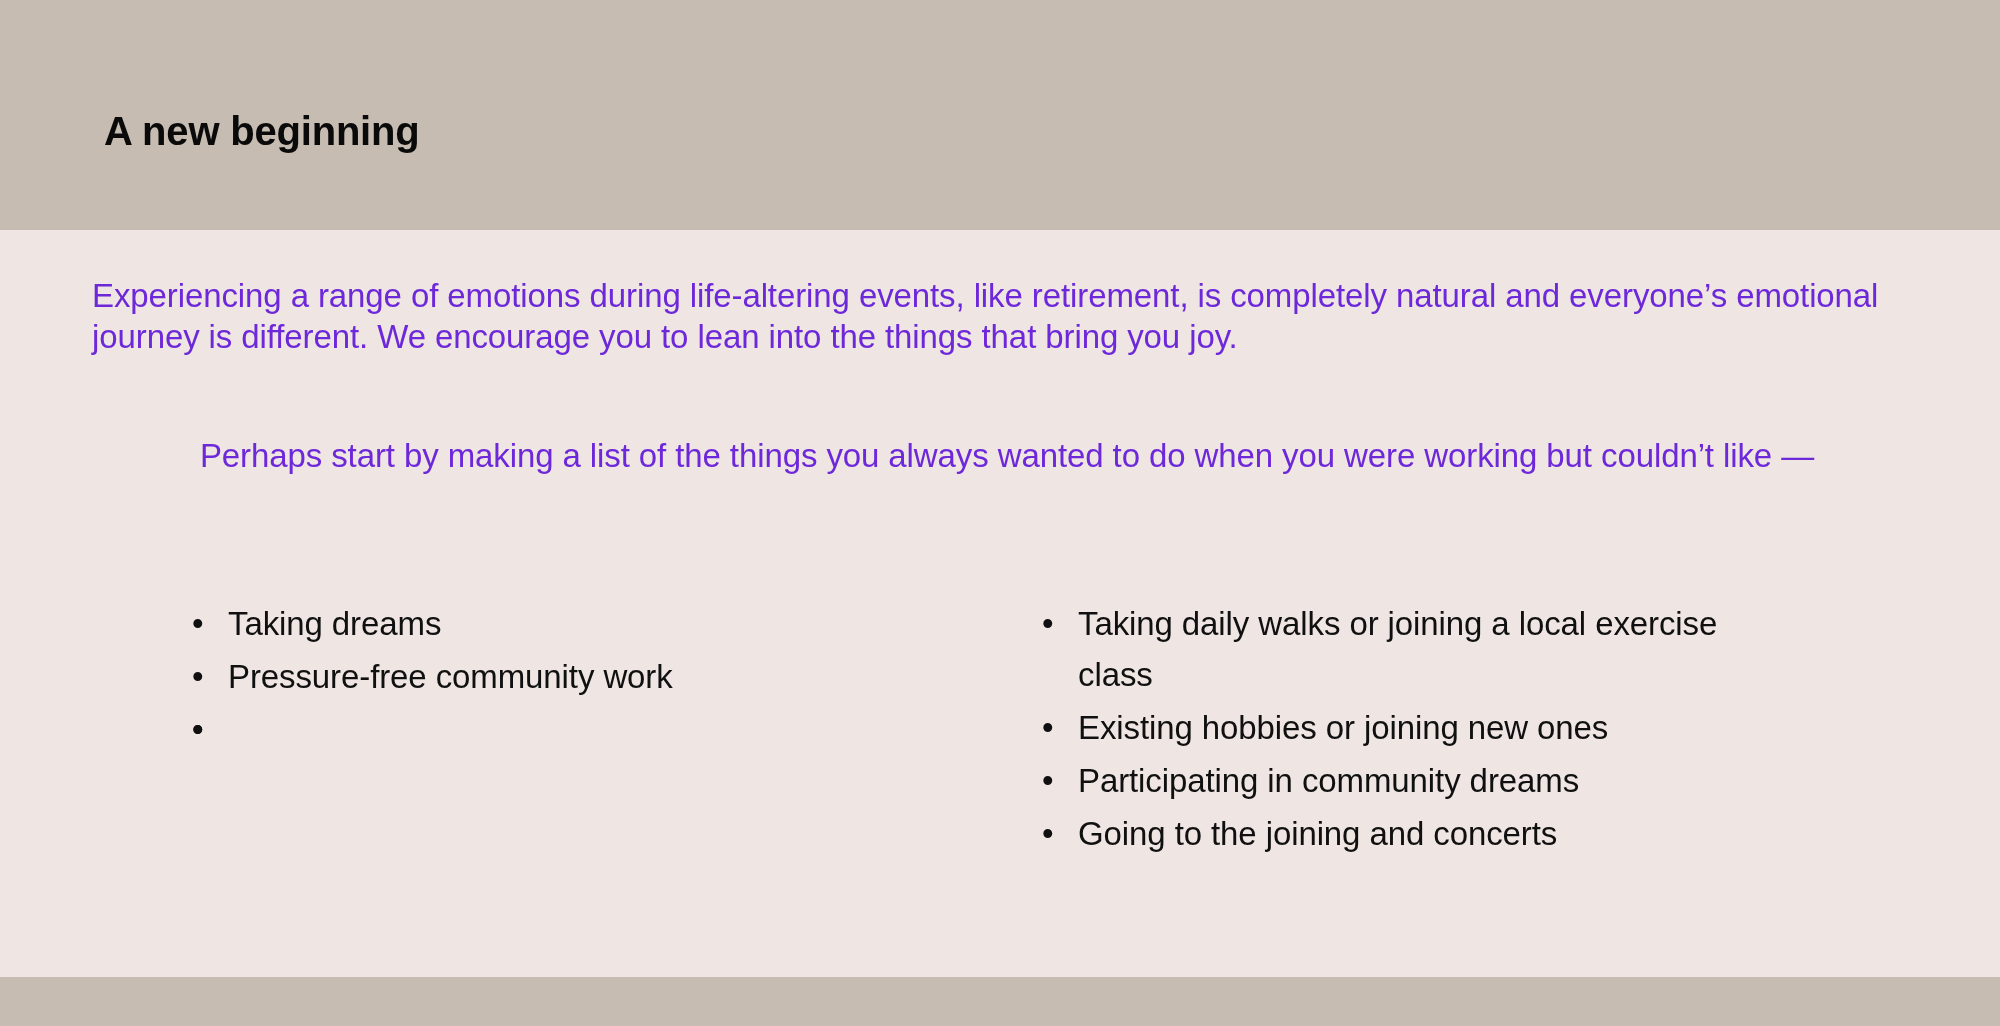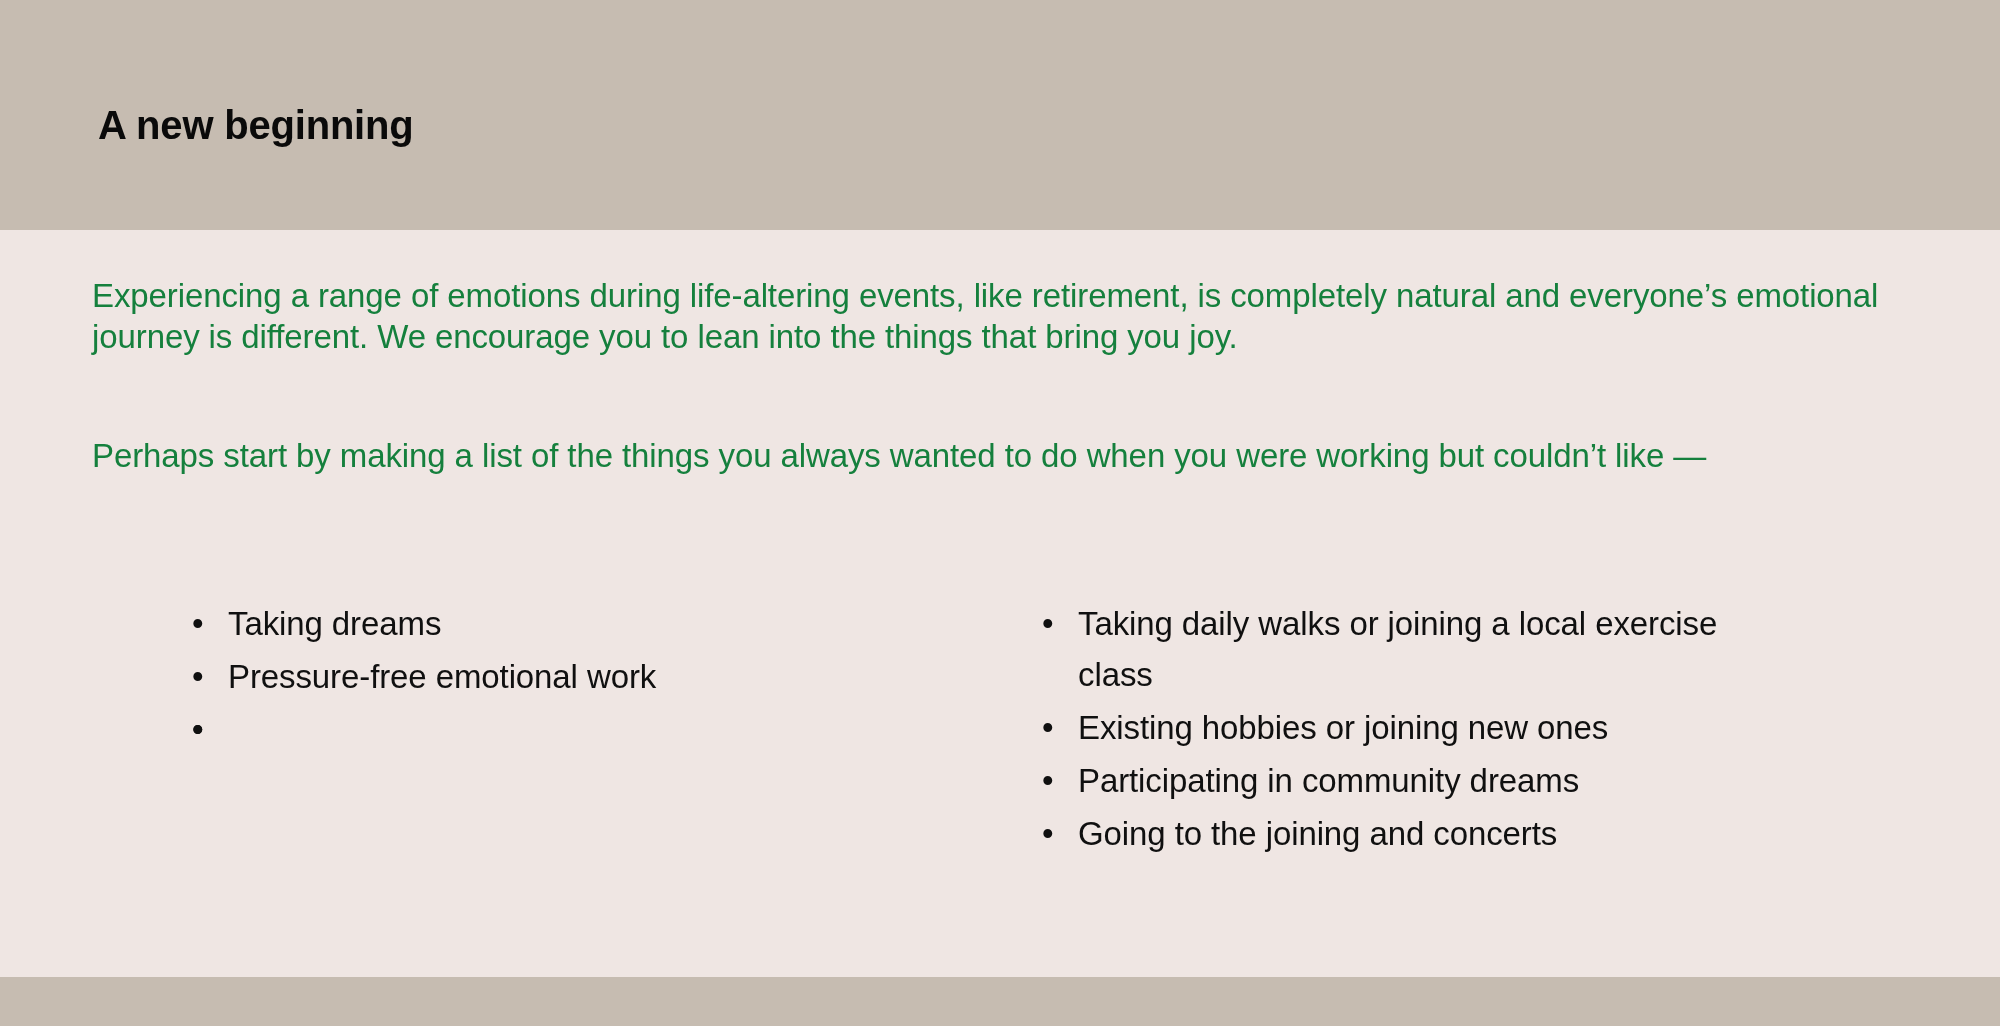--- a/index.html
+++ b/index.html
@@ -30,21 +30,21 @@
     left: 0;
     top: 0;
     width: 2000px;
     height: 230px;
     background: #C6BCB1;
   }
   .slide-title {
     position: absolute;
     left: 92px;
     top: 95px;
-    margin: 6px;
+    margin: 12px;
     font-size: 40px;
     line-height: 48px;
     font-weight: 700;
     letter-spacing: -0.2px;
     color: #0A0A0A;
     white-space: nowrap;
   }
 
   
   .body-area {
@@ -58,24 +58,24 @@
 
   .paragraph {
     position: absolute;
     left: 92px;
     width: 1830px;
     margin: 0;
     font-size: 33px;
     line-height: 41px;
     font-weight: 400;
     letter-spacing: -0.1px;
-    color: #15803d;
+    color: #6d28d9;
   }
   .paragraph-1 { top: 45px; }
-  .paragraph-2 { top: 205px; }
+  .paragraph-2 { top: 205px; text-align: center; }
 
   
   .lists {
     position: absolute;
     left: 0;
     top: 368px;
     width: 2000px;
     display: flex;
     flex-direction: row;
     align-items: flex-start;
@@ -148,21 +148,21 @@
     <div class="lists">
 
       <div class="list-col list-col-left">
         <ul class="bullet-list">
           <li>
             <span class="bullet-dot">•</span>
             <span>Taking dreams</span>
           </li>
           <li>
             <span class="bullet-dot">•</span>
-            <span>Pressure-free emotional work</span>
+            <span>Pressure-free community work</span>
           </li>
           <li>
             <span class="bullet-dot">•</span>
           </li>
           <li>
             <span class="bullet-dot">•</span>
           </li>
         </ul>
       </div>
 

